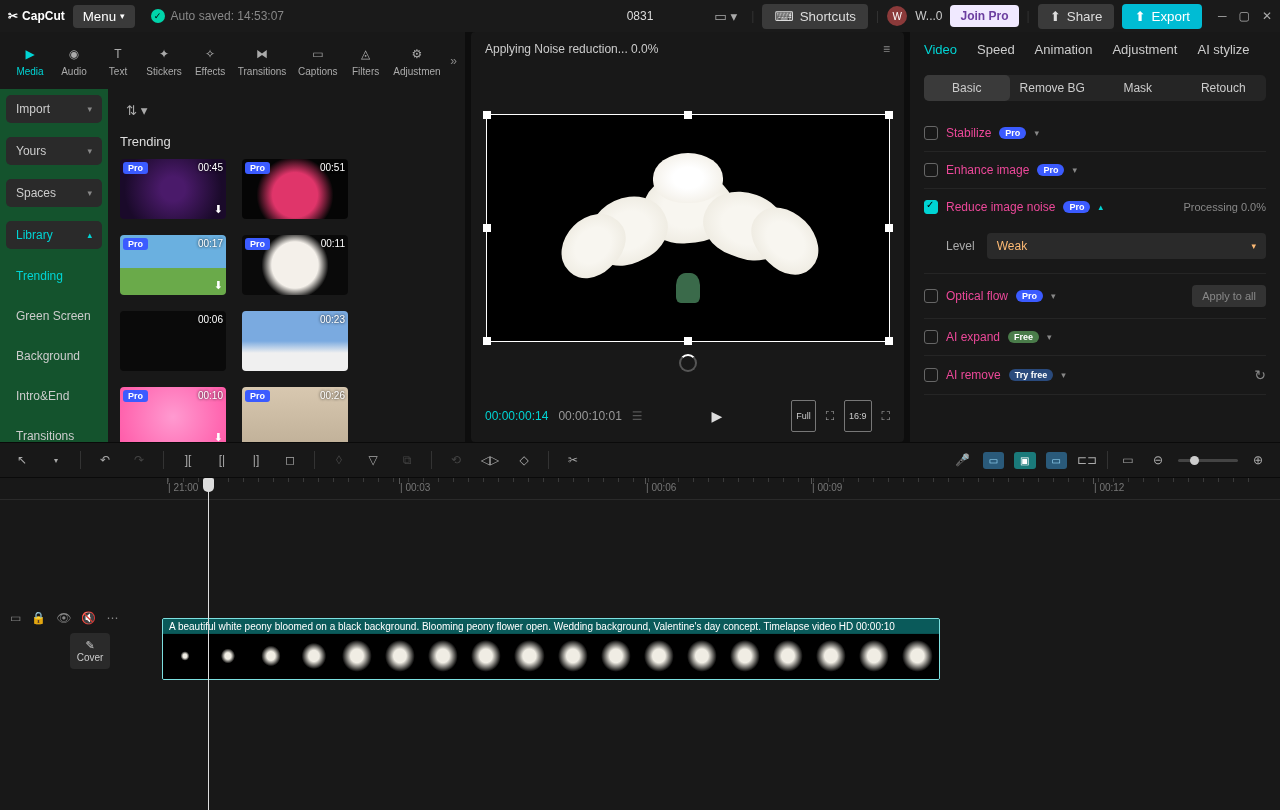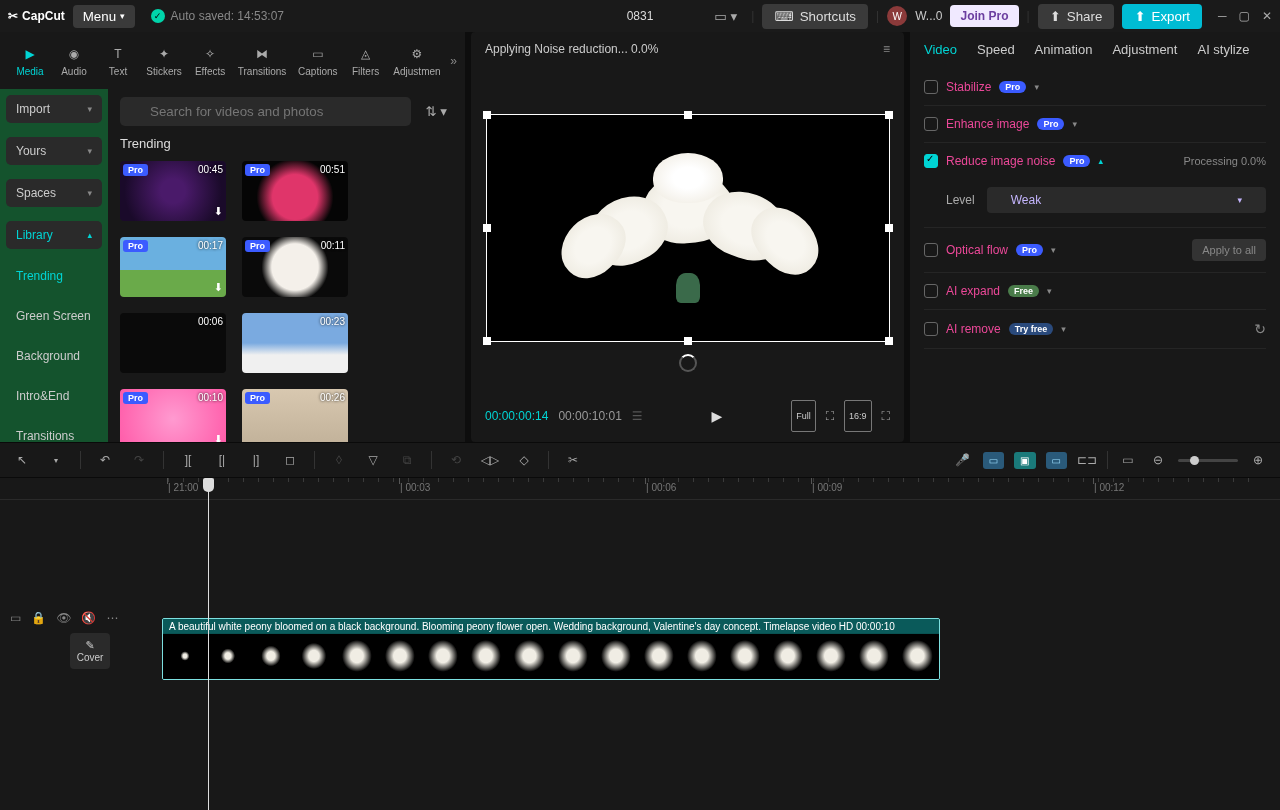--- a/index.html
+++ b/index.html
@@ -77,21 +77,21 @@
 .insp-check.checked::after { content: '✓'; position: absolute; color: #000; font-size: 10px; left: 1px; top: -2px; }
 .insp-label { color: #ec4899; flex-shrink: 0; font-weight: 500; }
 .badge-sm { font-size: 9px; padding: 1px 6px; border-radius: 8px; font-weight: bold; }
 .badge-pro-sm { background: #3b5bff; color: #fff; }
 .badge-free { background: #4a7c4a; color: #fff; }
 .badge-tryfree { background: #2a4a7c; color: #fff; }
 .insp-right { margin-left: auto; color: #888; font-size: 11px; }
 .apply-btn { background: #333; border: none; color: #888; padding: 5px 10px; border-radius: 4px; }
 .chev-sm { color: #888; font-size: 9px; cursor: pointer; }
 .level-row { display: flex; align-items: center; gap: 12px; padding: 8px 0 14px 22px; }
-.level-select { flex: 1; background: #2a2a2a; border: none; color: #c4b5fd; padding: 6px 24px; border-radius: 4px; display: flex; justify-content: space-between; align-items: center; cursor: pointer; }
+.level-select { flex: 1; background: #2a2a2a; border: none; color: #fdba74; padding: 6px 10px; border-radius: 4px; display: flex; justify-content: space-between; align-items: center; cursor: pointer; }
 
 .toolbar { height: 36px; background: #181818; display: flex; align-items: center; padding: 0 12px; gap: 14px; border-top: 1px solid #0a0a0a; border-bottom: 1px solid #0a0a0a; }
 .tool-icon { color: #aaa; cursor: pointer; display: flex; align-items: center; justify-content: center; width: 20px; height: 20px; }
 .tool-icon.disabled { color: #444; }
 .tool-sep { width: 1px; height: 18px; background: #333; }
 .tool-right { margin-left: auto; display: flex; align-items: center; gap: 10px; }
 .magnet-pill { padding: 3px 6px; border-radius: 3px; font-size: 10px; }
 .magnet-blue { background: #2a5a7a; color: #9ddfff; }
 .magnet-teal { background: #1a7a7a; color: #fff; }
 .zoom-slider { width: 60px; height: 3px; background: #444; border-radius: 2px; position: relative; }
@@ -210,24 +210,20 @@
         <div class="media-cat sub">Green Screen</div>
         <div class="media-cat sub">Background</div>
         <div class="media-cat sub">Intro&amp;End</div>
         <div class="media-cat sub">Transitions</div>
         <div class="media-cat sub">Scenery</div>
         <div class="media-cat sub">Atmosphere</div>
         <div class="media-cat sub">Life</div>
       </div>
       <div class="media-content">
         <div class="search-row">
-          <div class="search-wrap">
-            <span class="search-icon">🔍</span>
-            <input class="search-box" style="width: 100%;" placeholder="Search for videos and photos">
-          </div>
           <button class="filter-btn">⇅ ▾</button>
         </div>
         <div class="section-title">Trending</div>
         <div class="thumb-grid" id="thumb-grid">
             <div class="thumb" style="background: radial-gradient(circle, rgb(74, 26, 106) 20%, rgb(26, 10, 42) 80%);">
               <span class="badge-pro">Pro</span>
               <span class="dur">00:45</span>
               <span class="dl">⬇</span>
             </div>
             <div class="thumb" style="background: radial-gradient(circle at 50% 60%, rgb(224, 53, 106) 35%, rgb(5, 5, 5) 60%);">
@@ -304,20 +300,26 @@
     </div>
   </div>
 
   <div class="inspector">
     <div class="insp-tabs">
       <div class="insp-tab active">Video</div>
       <div class="insp-tab">Speed</div>
       <div class="insp-tab">Animation</div>
       <div class="insp-tab">Adjustment</div>
       <div class="insp-tab">AI stylize</div>
+    </div>
+    <div class="insp-subtabs">
+      <div class="insp-subtab active">Basic</div>
+      <div class="insp-subtab">Remove BG</div>
+      <div class="insp-subtab">Mask</div>
+      <div class="insp-subtab">Retouch</div>
     </div>
     <div class="insp-body">
       <div class="insp-row">
         <span class="insp-check"></span>
         <span class="insp-label">Stabilize</span>
         <span class="badge-sm badge-pro-sm">Pro</span>
         <span class="chev-sm">▾</span>
       </div>
       <div class="insp-row">
         <span class="insp-check"></span>

